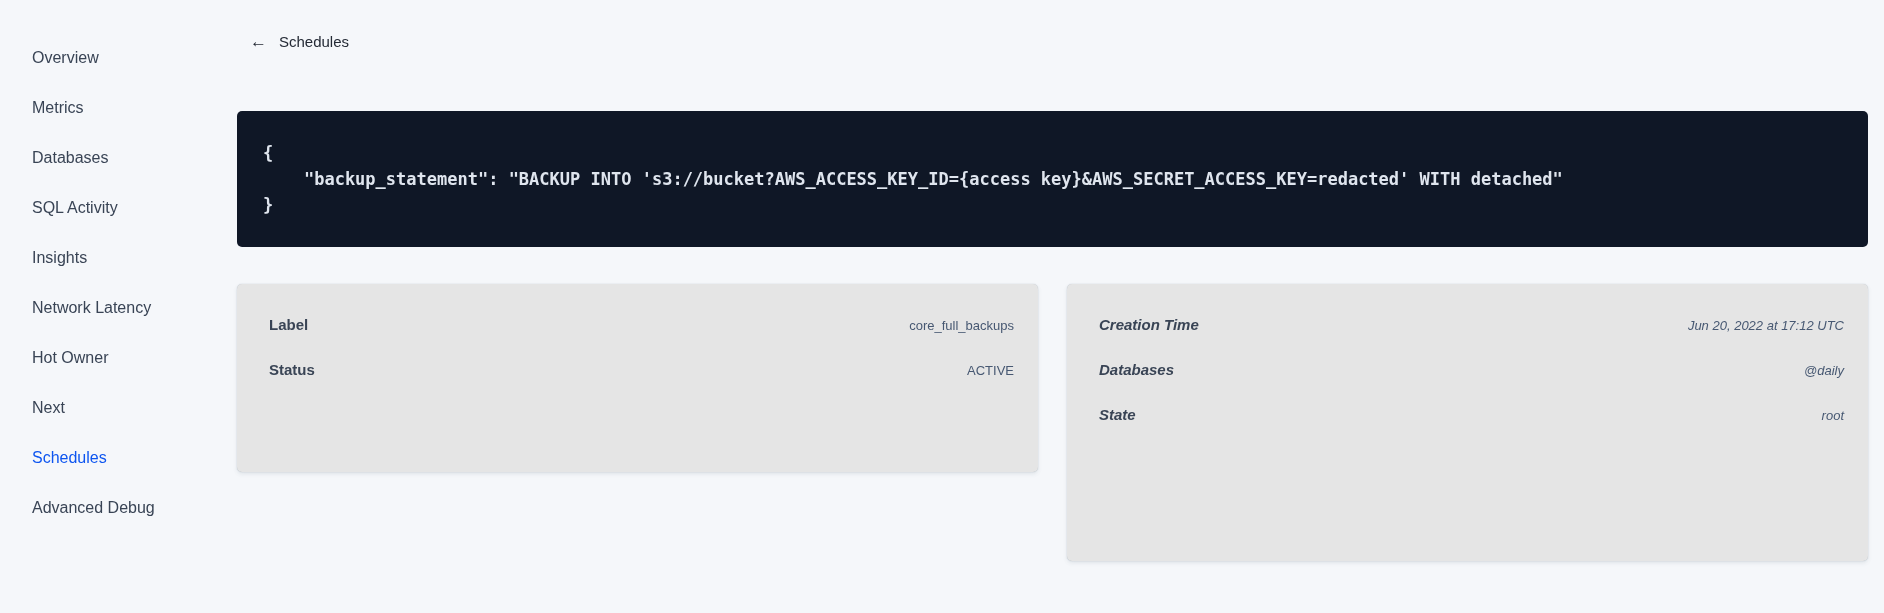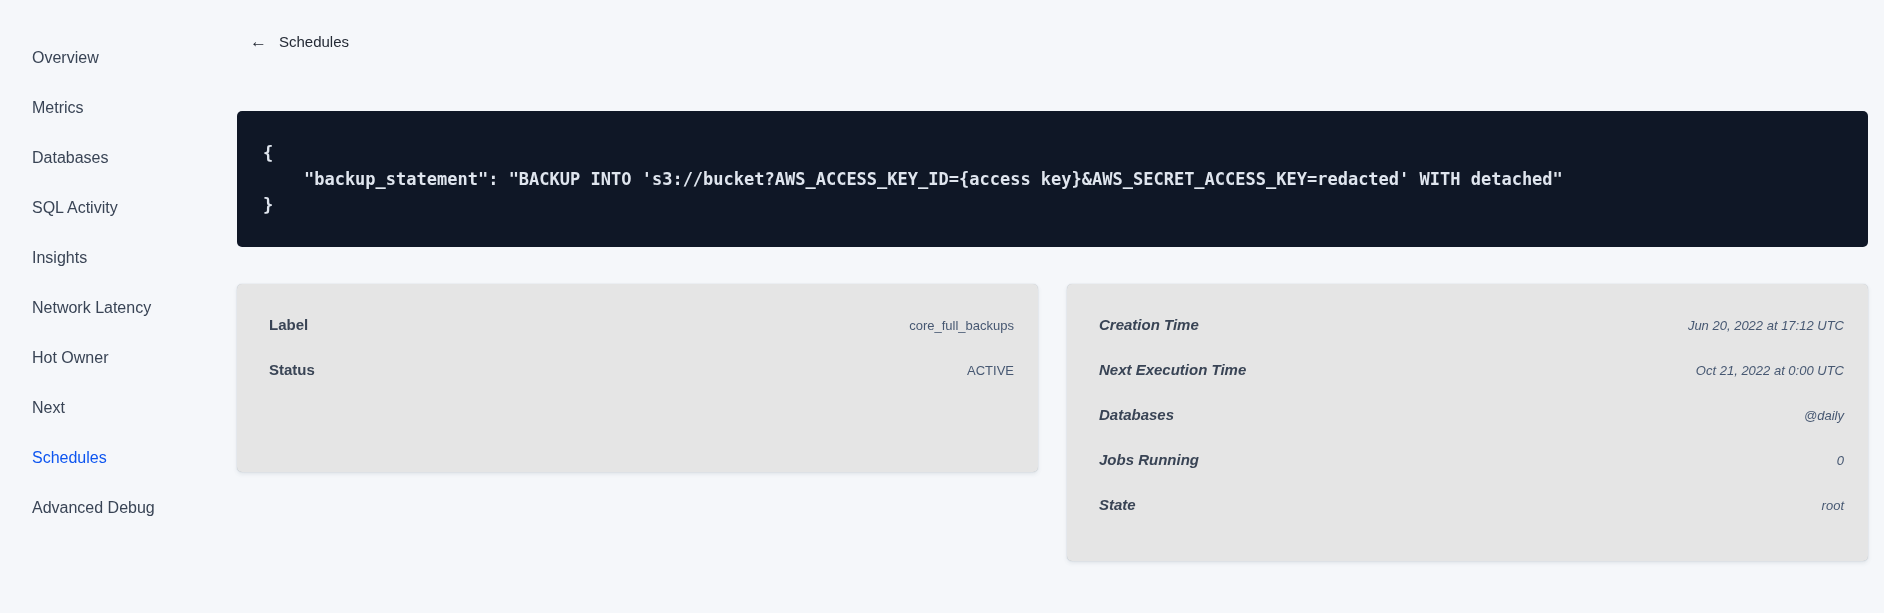--- a/index.html
+++ b/index.html
@@ -145,30 +145,22 @@
         <span class="row-value">ACTIVE</span>
       </div>
     </section>
 
     <section class="card right">
       <div class="card-row">
         <span class="row-label">Creation Time</span>
         <span class="row-value">Jun 20, 2022 at 17:12 UTC</span>
       </div>
       <div class="card-row">
-        <span class="row-label">Next Execution Time</span>
-        <span class="row-value">Oct 21, 2022 at 0:00 UTC</span>
-      </div>
-      <div class="card-row">
         <span class="row-label">Databases</span>
         <span class="row-value">@daily</span>
-      </div>
-      <div class="card-row">
-        <span class="row-label">Jobs Running</span>
-        <span class="row-value">0</span>
       </div>
       <div class="card-row">
         <span class="row-label">State</span>
         <span class="row-value">root</span>
       </div>
     </section>
 
   </div>
 </main>
 

